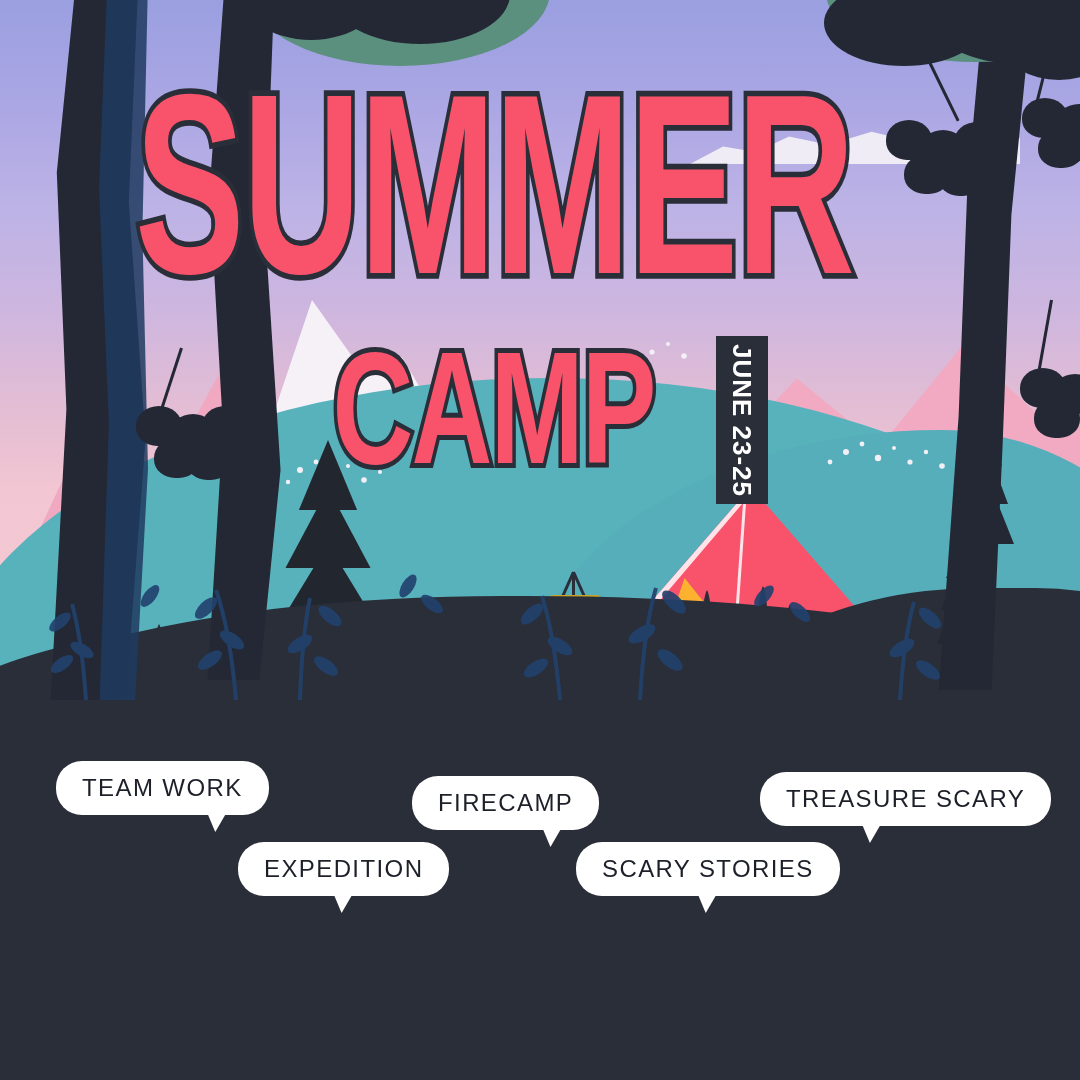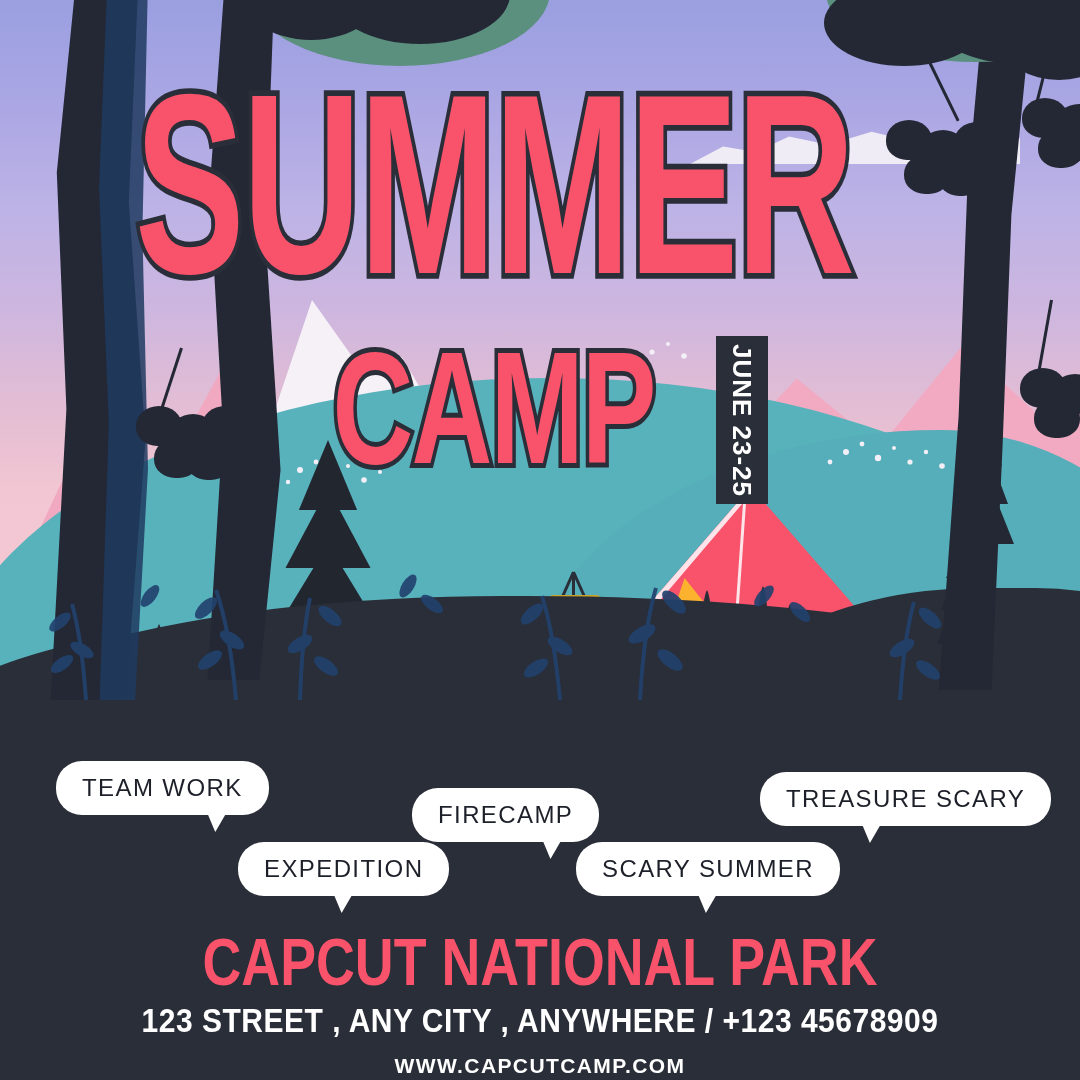--- a/index.html
+++ b/index.html
@@ -231,21 +231,21 @@
     width:26px; height:26px;
     background:#ffffff;
     clip-path:polygon(0% 0%, 100% 0%, 42% 100%);
     border-bottom-left-radius:8px;
   }
   .pill.t-left::after  { left:34%; }
   .pill.t-right::after { right:18%; }
   .pill.t-mid::after   { left:50%; transform:translateX(-50%); }
 
   #p1 { left:56px;  top:1px; }
-  #p2 { left:412px; top:28px; }
+  #p2 { left:412px; top:16px; }
   #p3 { left:760px; top:12px; }
   #p4 { left:238px; top:82px; }
   #p5 { left:576px; top:82px; }
 
   
   #footer {
     position:absolute; left:0; top:930px; width:1080px;
     text-align:center;
   }
   .park {
@@ -468,23 +468,18 @@
     <div class="pill t-right" id="p2">
       <span>FIRECAMP</span>
     </div>
     <div class="pill t-left" id="p3">
       <span>TREASURE SCARY</span>
     </div>
     <div class="pill t-mid" id="p4">
       <span>EXPEDITION</span>
     </div>
     <div class="pill t-mid" id="p5">
-      <span>SCARY SUMMER</span>
+      <span>SCARY STORIES</span>
     </div>
   </div>
 
-  <div id="footer">
-    <div class="park">CAPCUT NATIONAL PARK</div>
-    <div class="addr">123 STREET , ANY CITY , ANYWHERE / +123 45678909</div>
-    <div class="site">WWW.CAPCUTCAMP.COM</div>
-  </div>
 
 </div>
 
 </body></html>

